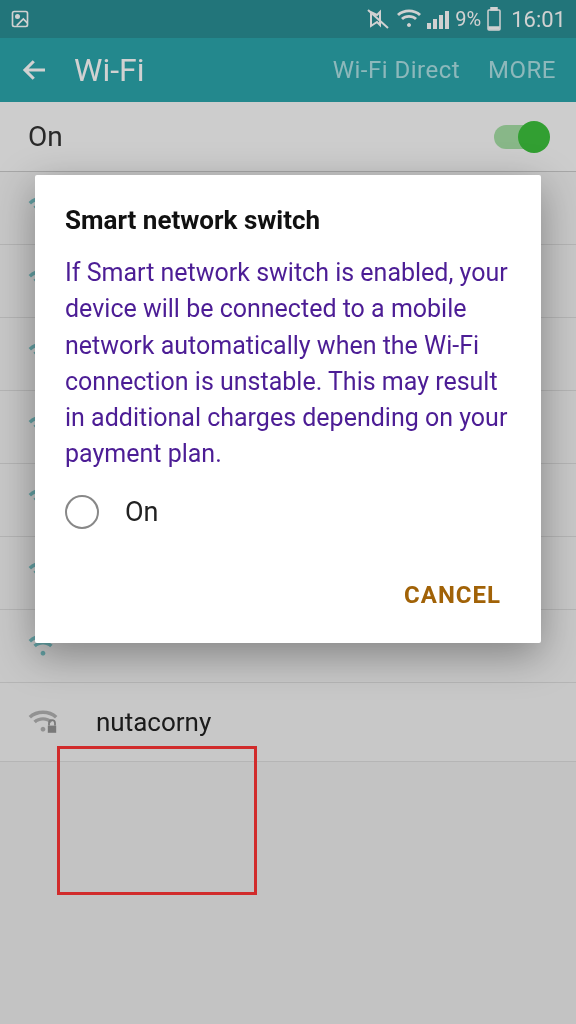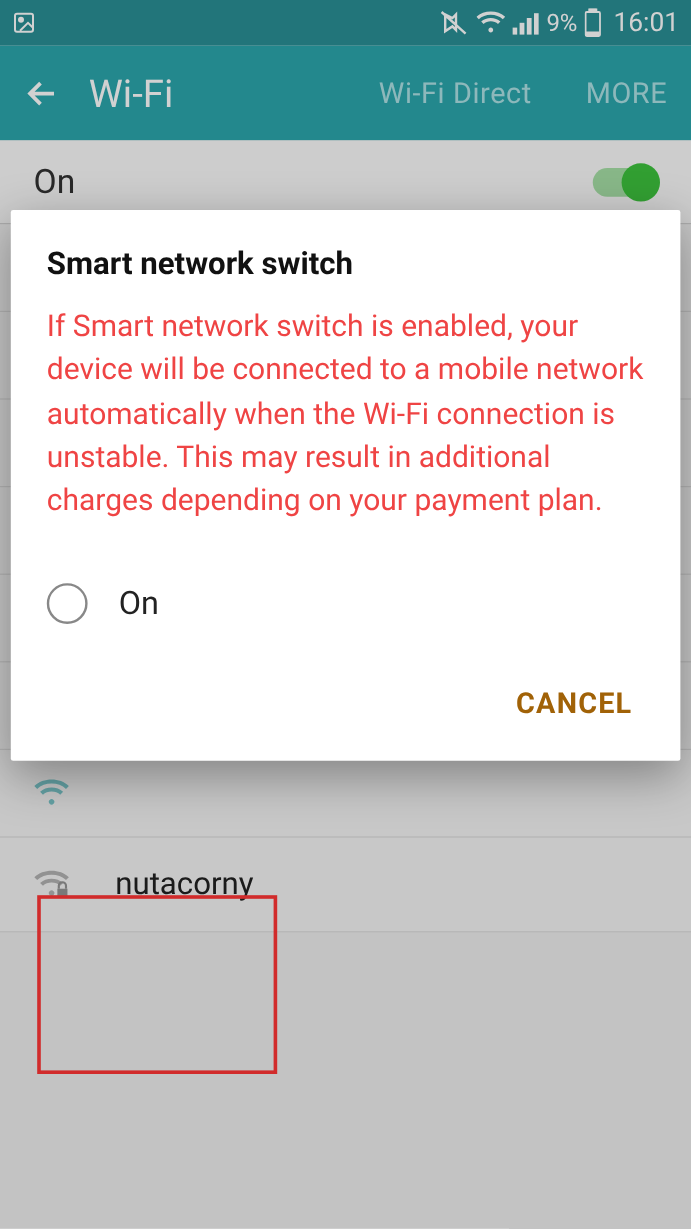--- a/index.html
+++ b/index.html
@@ -15,32 +15,32 @@
     align-items: center;
     padding: 0 10px;
     font-size: 20px;
   }
   .status-left { display: flex; align-items: center; gap: 6px; }
   .status-right { margin-left: auto; display: flex; align-items: center; gap: 6px; }
   .status-right span { display: inline-flex; align-items: center; }
 
   
   .app-bar {
-    height: 79px;
+    height: 64px;
     background: #2ba6ad;
     color: #fff;
     display: flex;
     align-items: center;
     padding: 0 20px;
     font-size: 28px;
   }
   .app-bar .back { margin-right: 24px; }
   .app-bar .title { font-weight: 400; font-size: 32px; }
   .app-bar .spacer { flex: 1; }
-  .app-bar .action { color: #ade1e4; font-size: 24px; margin-left: 45px; letter-spacing: 0.5px; }
+  .app-bar .action { color: #ade1e4; font-size: 24px; margin-left: 28px; letter-spacing: 0.5px; }
 
   
   .content { position: relative; }
   .toggle-row {
     display: flex; align-items: center; padding: 18px 28px;
     border-bottom: 1px solid #ccc; background: #fafafa;
     font-size: 28px; color: #333;
   }
   .toggle-row .tspacer { flex: 1; }
   .switch {
@@ -65,27 +65,27 @@
     position: absolute; inset: 0; background: rgba(0,0,0,0.18);
   }
 
   
   .dialog-wrap {
     position: absolute; left: 0; right: 0; top: 0; bottom: 0;
     display: flex; align-items: flex-start; justify-content: center;
     padding-top: 175px;
   }
   .dialog {
-    width: 558px; background: #fff; border-radius: 2px;
+    width: 506px; background: #fff; border-radius: 2px;
     box-shadow: 0 12px 40px rgba(0,0,0,0.35);
     padding: 30px 30px 16px 30px;
     position: relative;
   }
   .dialog-title { font-size: 26px; font-weight: 700; color: #111; margin-bottom: 20px; }
-  .dialog-body { font-size: 25px; color: #ef4444; line-height: 1.45; margin-bottom: 36px; }
+  .dialog-body { font-size: 25px; color: #4c1d95; line-height: 1.45; margin-bottom: 8px; }
 
   .radio-group {  }
   .radio-row {
     display: flex; align-items: center; padding: 14px 0;
     font-size: 27px; color: #222;
   }
   .radio {
     width: 34px; height: 34px; border-radius: 50%; border: 2px solid #888;
     margin-right: 26px; display: inline-flex; align-items: center; justify-content: center;
   }

